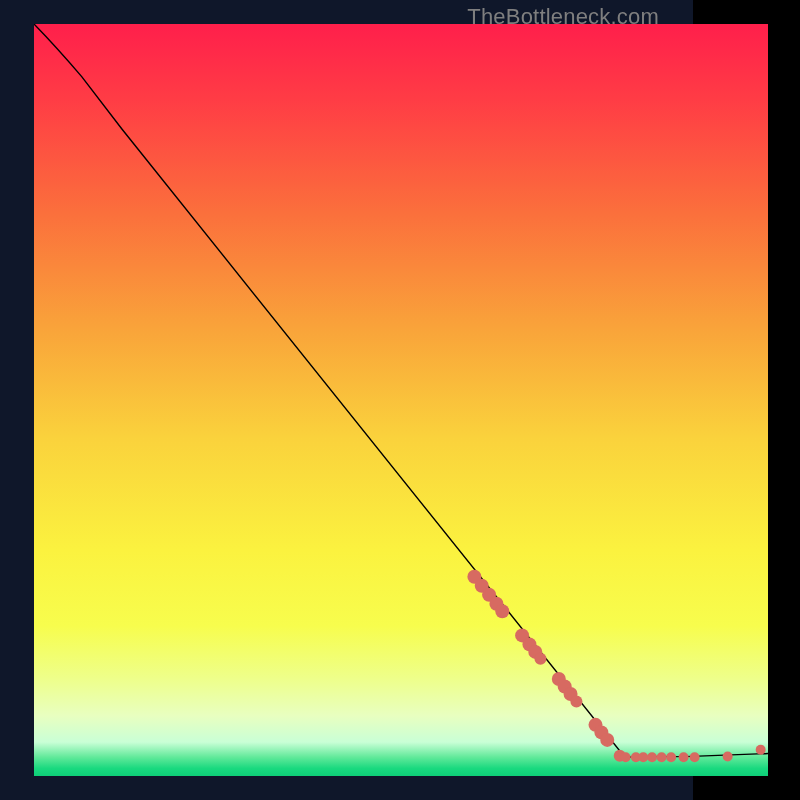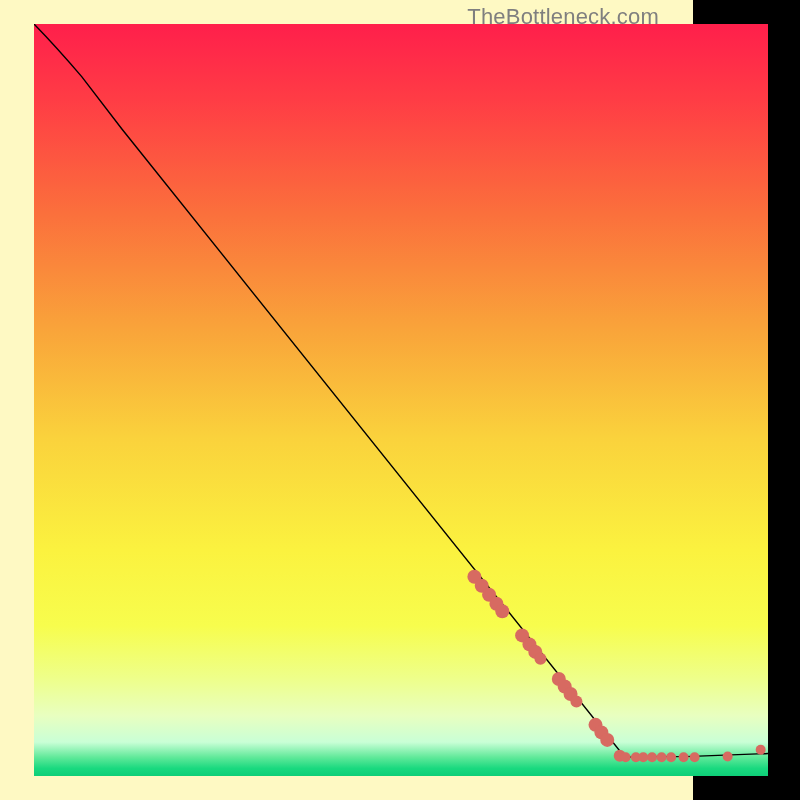--- a/index.html
+++ b/index.html
@@ -11,21 +11,21 @@
     overflow: hidden;
     font-family: Arial, Helvetica, sans-serif;
     position: relative;
   }
   .frame {
     position: absolute;
     left: 0;
     top: 0;
     width: 693px;
     height: 800px;
-    background: #fef9c3;
+    background: #0f172a;
   }
   .plot {
     position: absolute;
     left: 34px;
     top: 24px;
     width: 734px;
     height: 752px;
     overflow: hidden;
   }
   .watermark {

